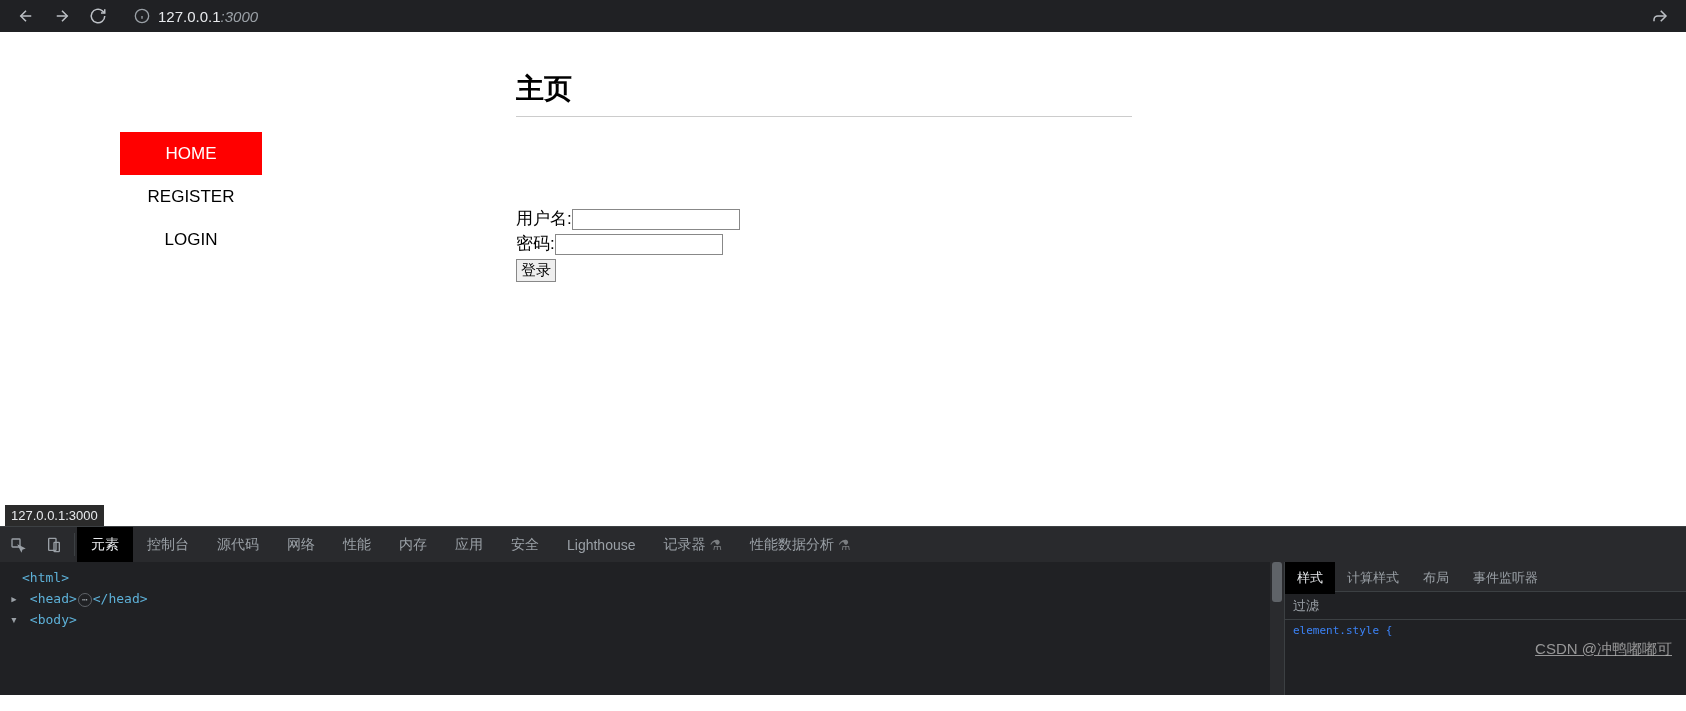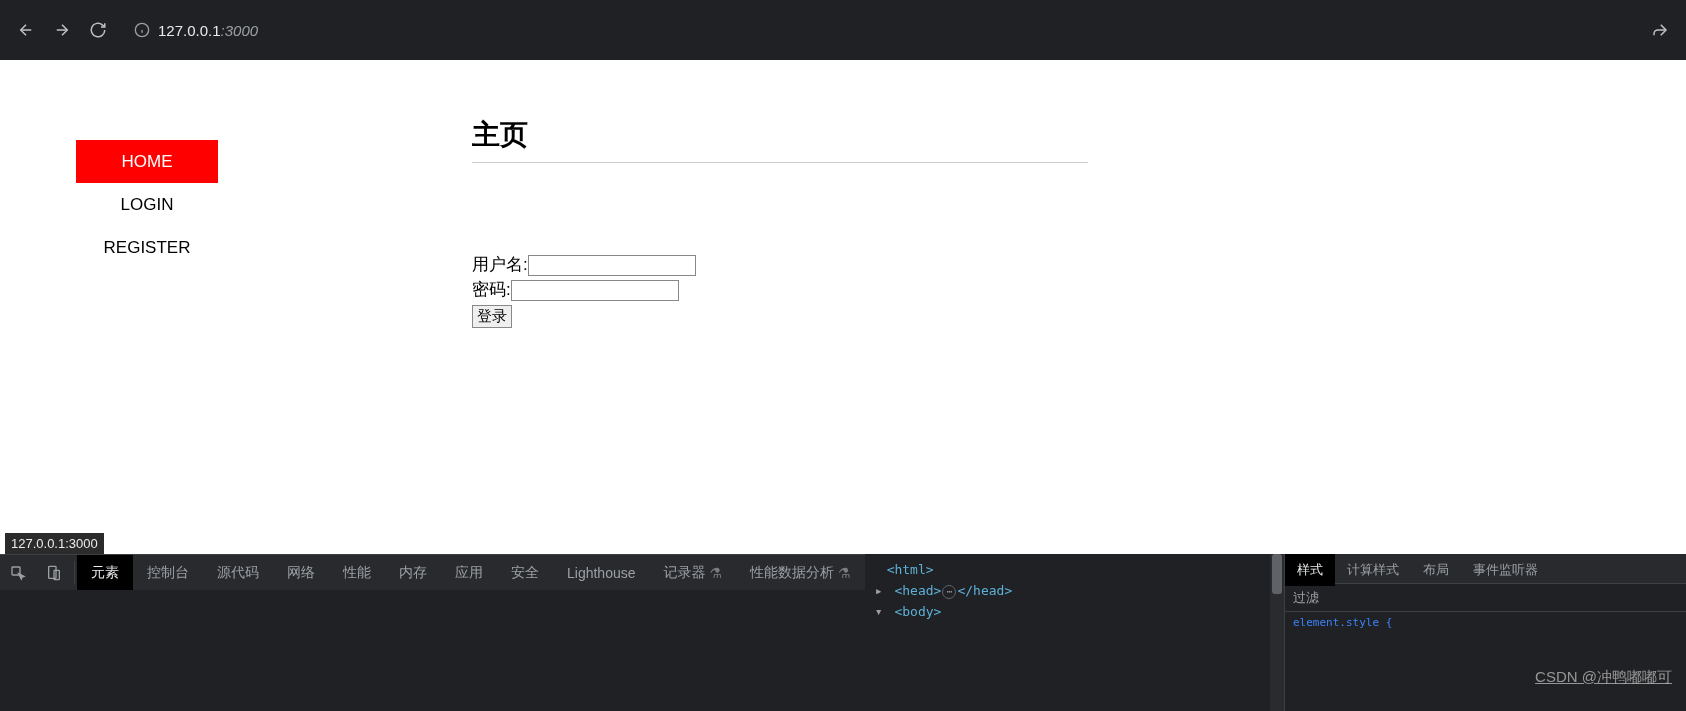--- a/index.html
+++ b/index.html
@@ -1,45 +1,45 @@
 <!DOCTYPE html>
 <html><head>
   <meta charset="utf-8">
   <style>
     * { margin: 0; padding: 0; box-sizing: border-box; }
     body { font-family: Arial, "Microsoft YaHei", sans-serif; width: 1686px; height: 711px; overflow: hidden; background: #fff; }
 
     
-    .browser-toolbar { height: 60px; background: #202124; display: flex; align-items: center; padding: 0 8px; color: #e8eaed; font-size: 15px; }
+    .browser-toolbar { height: 32px; background: #202124; display: flex; align-items: center; padding: 0 8px; color: #e8eaed; font-size: 15px; }
     .nav-arrows { display: flex; align-items: center; gap: 0; }
     .nav-btn { width: 36px; height: 36px; display: flex; align-items: center; justify-content: center; cursor: pointer; color: #bdc1c6; border-radius: 50%; }
     .url-bar { margin-left: 8px; flex: 1; height: 32px; display: flex; align-items: center; border-radius: 16px; padding: 0 10px; color: #9aa0a6; }
     .url-bar .info-icon { margin-right: 8px; color: #9aa0a6; display: flex; }
     .url-host { color: #e8eaed; }
     .url-port { color: #9aa0a6; font-style: italic; }
     .share-btn { width: 36px; height: 36px; display: flex; align-items: center; justify-content: center; cursor: pointer; color: #bdc1c6; margin-left: 6px; }
 
     
     .page { position: relative; height: 494px; background: #fff; display: flex; }
-    .side-nav { padding-top: 80px; padding-left: 76px; }
+    .side-nav { padding-top: 80px; padding-left: 120px; margin-top: 20px; }
     .side-nav .nav-item { width: 142px; height: 43px; display: flex; align-items: center; justify-content: center; font-size: 17px; color: #000; cursor: pointer; }
     .side-nav .nav-item.active { background: #ff0000; color: #fff; }
 
-    .content { padding-left: 254px; padding-top: 56px; flex: 1; }
+    .content { padding-left: 254px; padding-top: 38px; flex: 1; }
     .page-title-row { width: 616px; border-bottom: 1px solid #ccc; padding-bottom: 8px; margin-bottom: 90px; }
     .page-title { font-size: 28px; font-weight: 700; }
 
     .form-line { font-size: 17px; margin-bottom: 2px; }
     .form-line input[type=text], .form-line input[type=password] { border: 1px solid #888; height: 21px; width: 168px; vertical-align: middle; }
     .form-btn { margin-top: 2px; font-size: 15px; border: 1px solid #888; background: #efefef; padding: 1px 4px; cursor: pointer; }
 
     .status-overlay { position: absolute; left: 5px; bottom: 0; background: #2b2b2b; color: #e8eaed; font-size: 13px; padding: 3px 6px; }
 
     
-    .devtools { height: 169px; background: #202124; color: #9aa0a6; display: flex; flex-direction: row; }
+    .devtools { height: 169px; background: #202124; color: #9aa0a6; display: flex; flex-direction: column; }
     .devtools-tabs { height: 36px; background: #292a2d; display: flex; align-items: stretch; font-size: 14px; border-top: 1px solid #3c4043; }
     .devtools-tabs .dt-icon { width: 36px; display: flex; align-items: center; justify-content: center; color: #9aa0a6; cursor: pointer; }
     .devtools-tabs .dt-sep { width: 1px; background: #3c4043; margin: 6px 2px; }
     .devtools-tabs .dt-tab { padding: 0 14px; display: flex; align-items: center; cursor: pointer; white-space: nowrap; }
     .devtools-tabs .dt-tab.active { background: #000; color: #e8eaed; }
     .dt-exp-icon { margin-left: 4px; color: #7a7d80; }
 
     .devtools-body { flex: 1; display: flex; }
     .elements-panel { flex: 1; padding: 6px 10px; font-family: Consolas, monospace; font-size: 13px; line-height: 1.6; overflow: hidden; background: #202124; position: relative; }
     .elements-panel .line { white-space: pre; }
@@ -105,24 +105,24 @@
       </svg>
   </div>
 </div>
 
 <div class="page">
   <div class="side-nav">
     <div class="nav-item active">
         <span>HOME</span>
       </div>
     <div class="nav-item">
+        <span>REGISTER</span>
+      </div>
+    <div class="nav-item">
         <span>LOGIN</span>
-      </div>
-    <div class="nav-item">
-        <span>REGISTER</span>
       </div>
   </div>
 
   <div class="content">
     <div class="page-title-row">
       <h1 class="page-title">主页</h1>
     </div>
     <div class="form-line">
       <span>用户名:</span><input type="text" style="">
     </div>

